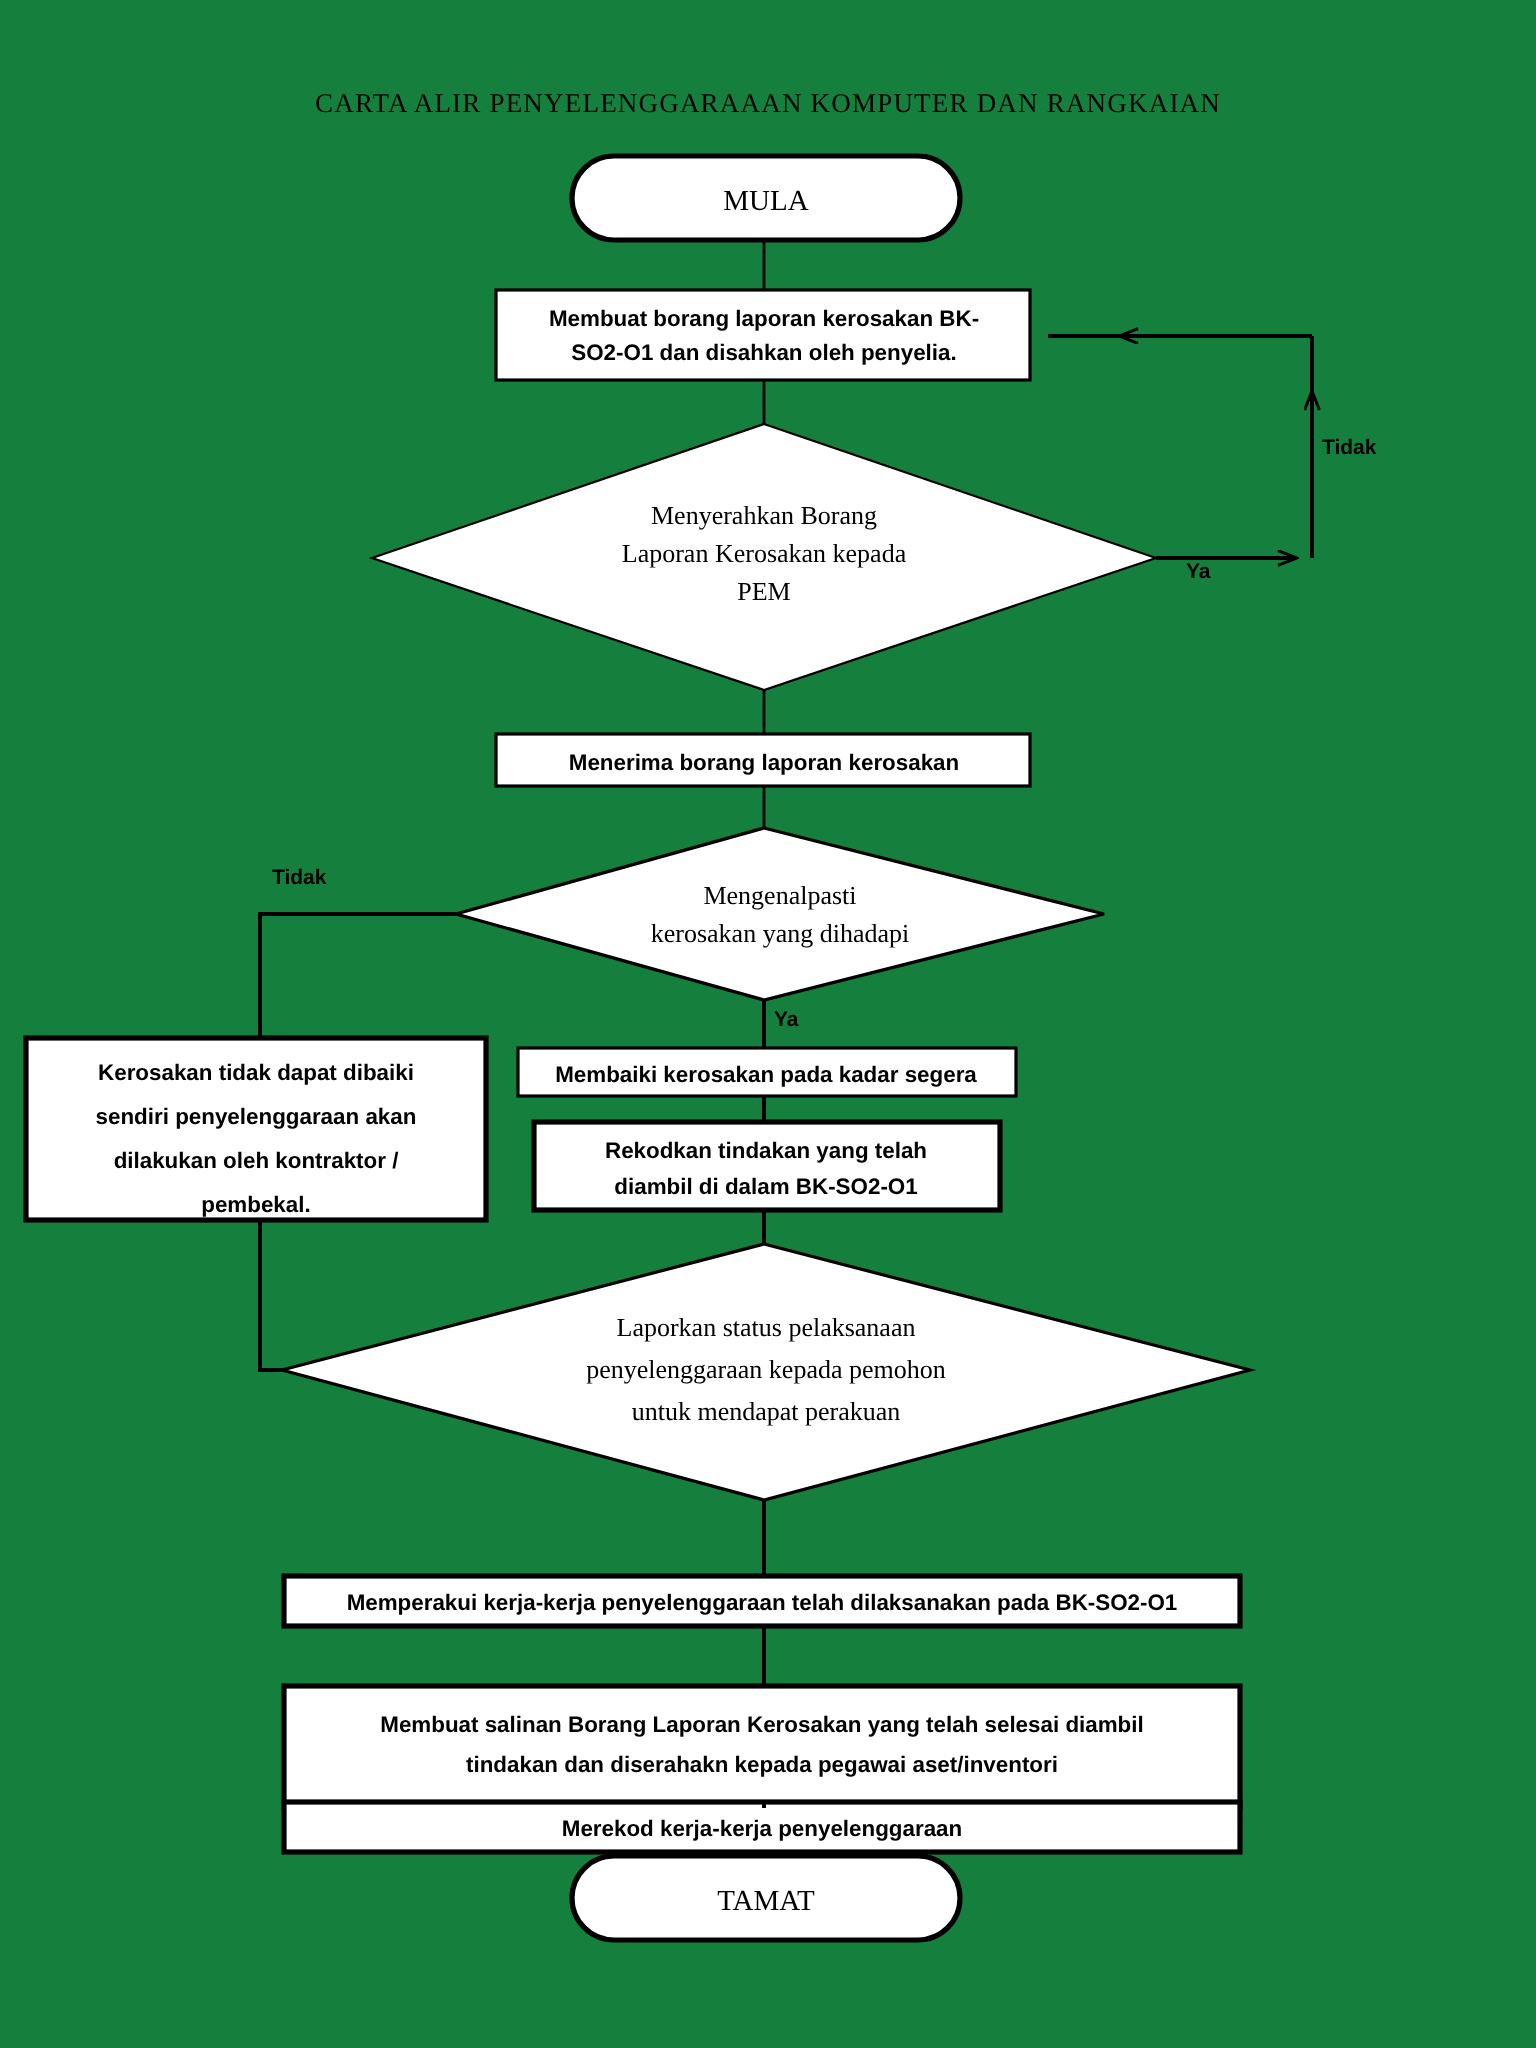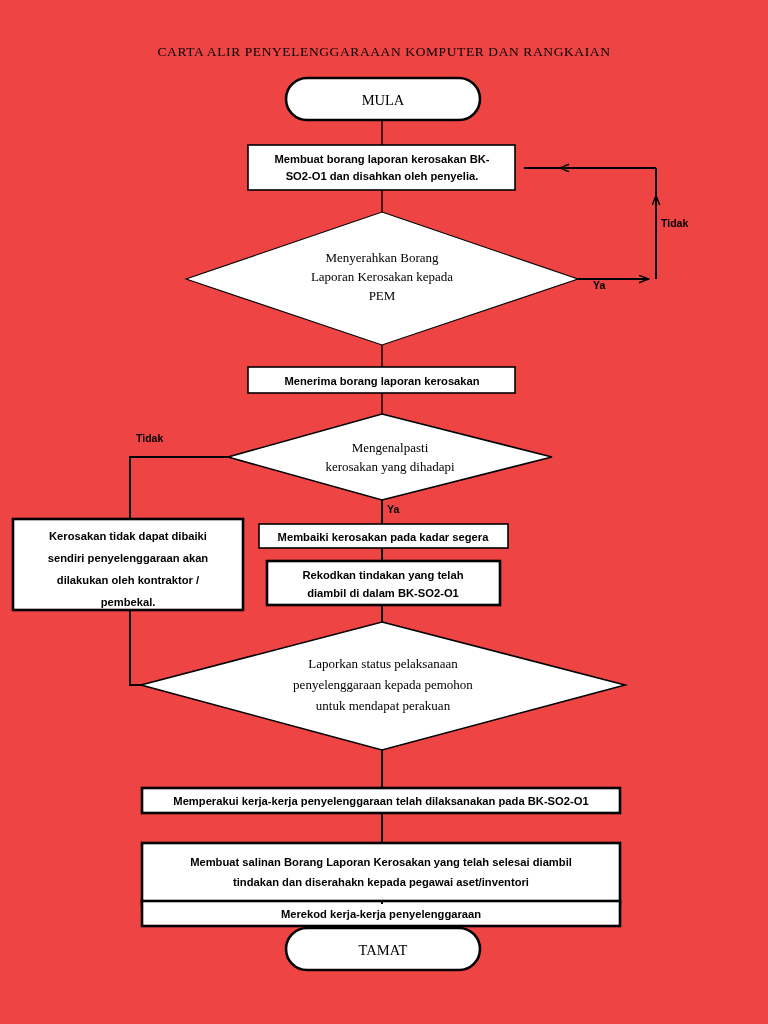--- a/index.html
+++ b/index.html
@@ -4,21 +4,21 @@
 <style>
   html, body {
     margin: 0;
     padding: 0;
     background: #ffffff;
   }
   #page {
     position: relative;
     width: 768px;
     height: 1024px;
-    background: #ef4444;
+    background: #15803d;
     overflow: hidden;
   }
   svg#flow {
     position: absolute;
     top: 0;
     left: 0;
     width: 768px;
     height: 1024px;
   }
   .shape-line {

